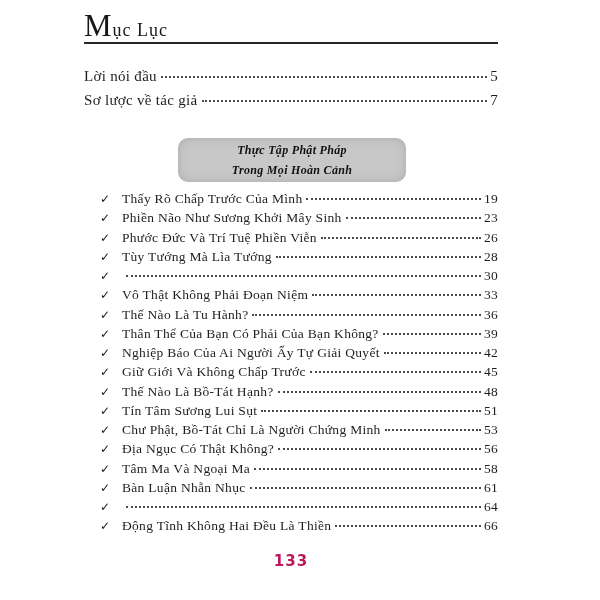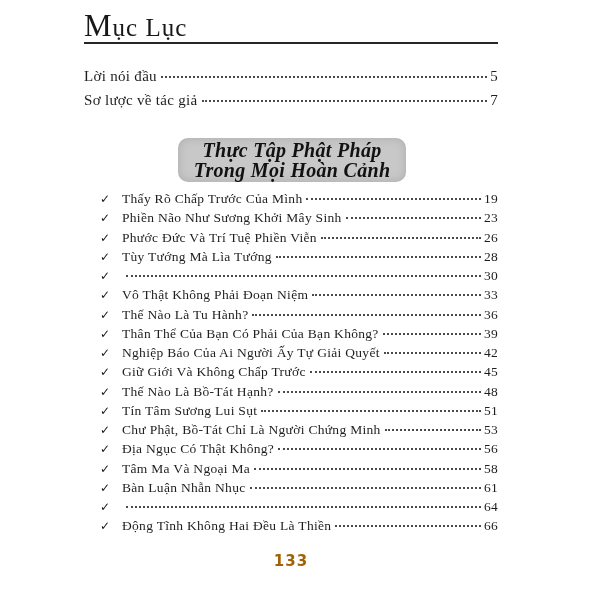--- a/index.html
+++ b/index.html
@@ -18,21 +18,21 @@
     position: absolute;
     inset: 0;
     background: #ffffff;
   }
   
   .page-title {
     position: absolute;
     left: 84px;
     top: 8px;
     margin: 0;
-    font-size: 25px;
+    font-size: 18px;
     font-weight: normal;
     letter-spacing: 1px;
     color: #181818;
     white-space: nowrap;
   }
   .page-title::first-letter {
     font-size: 31px;
   }
   .title-rule {
     position: absolute;
@@ -84,21 +84,21 @@
     height: 44px;
     border-radius: 10px;
     background: #c8c8c8;
     box-shadow: inset 0 0 10px rgba(120,120,120,0.35);
     display: flex;
     flex-direction: column;
     align-items: center;
     justify-content: center;
     font-style: italic;
     font-weight: bold;
-    font-size: 20px;
+    font-size: 12px;
     line-height: 20px;
     color: #111111;
     letter-spacing: 0.3px;
   }
   
   .toc-list {
     position: absolute;
     left: 84px;
     top: 191px;
     width: 414px;
@@ -119,21 +119,21 @@
   
   .footer-page-number {
     position: absolute;
     left: 84px;
     top: 552px;
     width: 414px;
     text-align: center;
     font-family: "DejaVu Sans", sans-serif;
     font-weight: bold;
     font-size: 15px;
-    color: #a16207;
+    color: #be185d;
     letter-spacing: 1px;
   }
 </style>
 </head>
 <body>
 
 <div class="page" style="background: rgb(255, 255, 255);">
 
   <h1 class="page-title">Mục Lục</h1>
 

